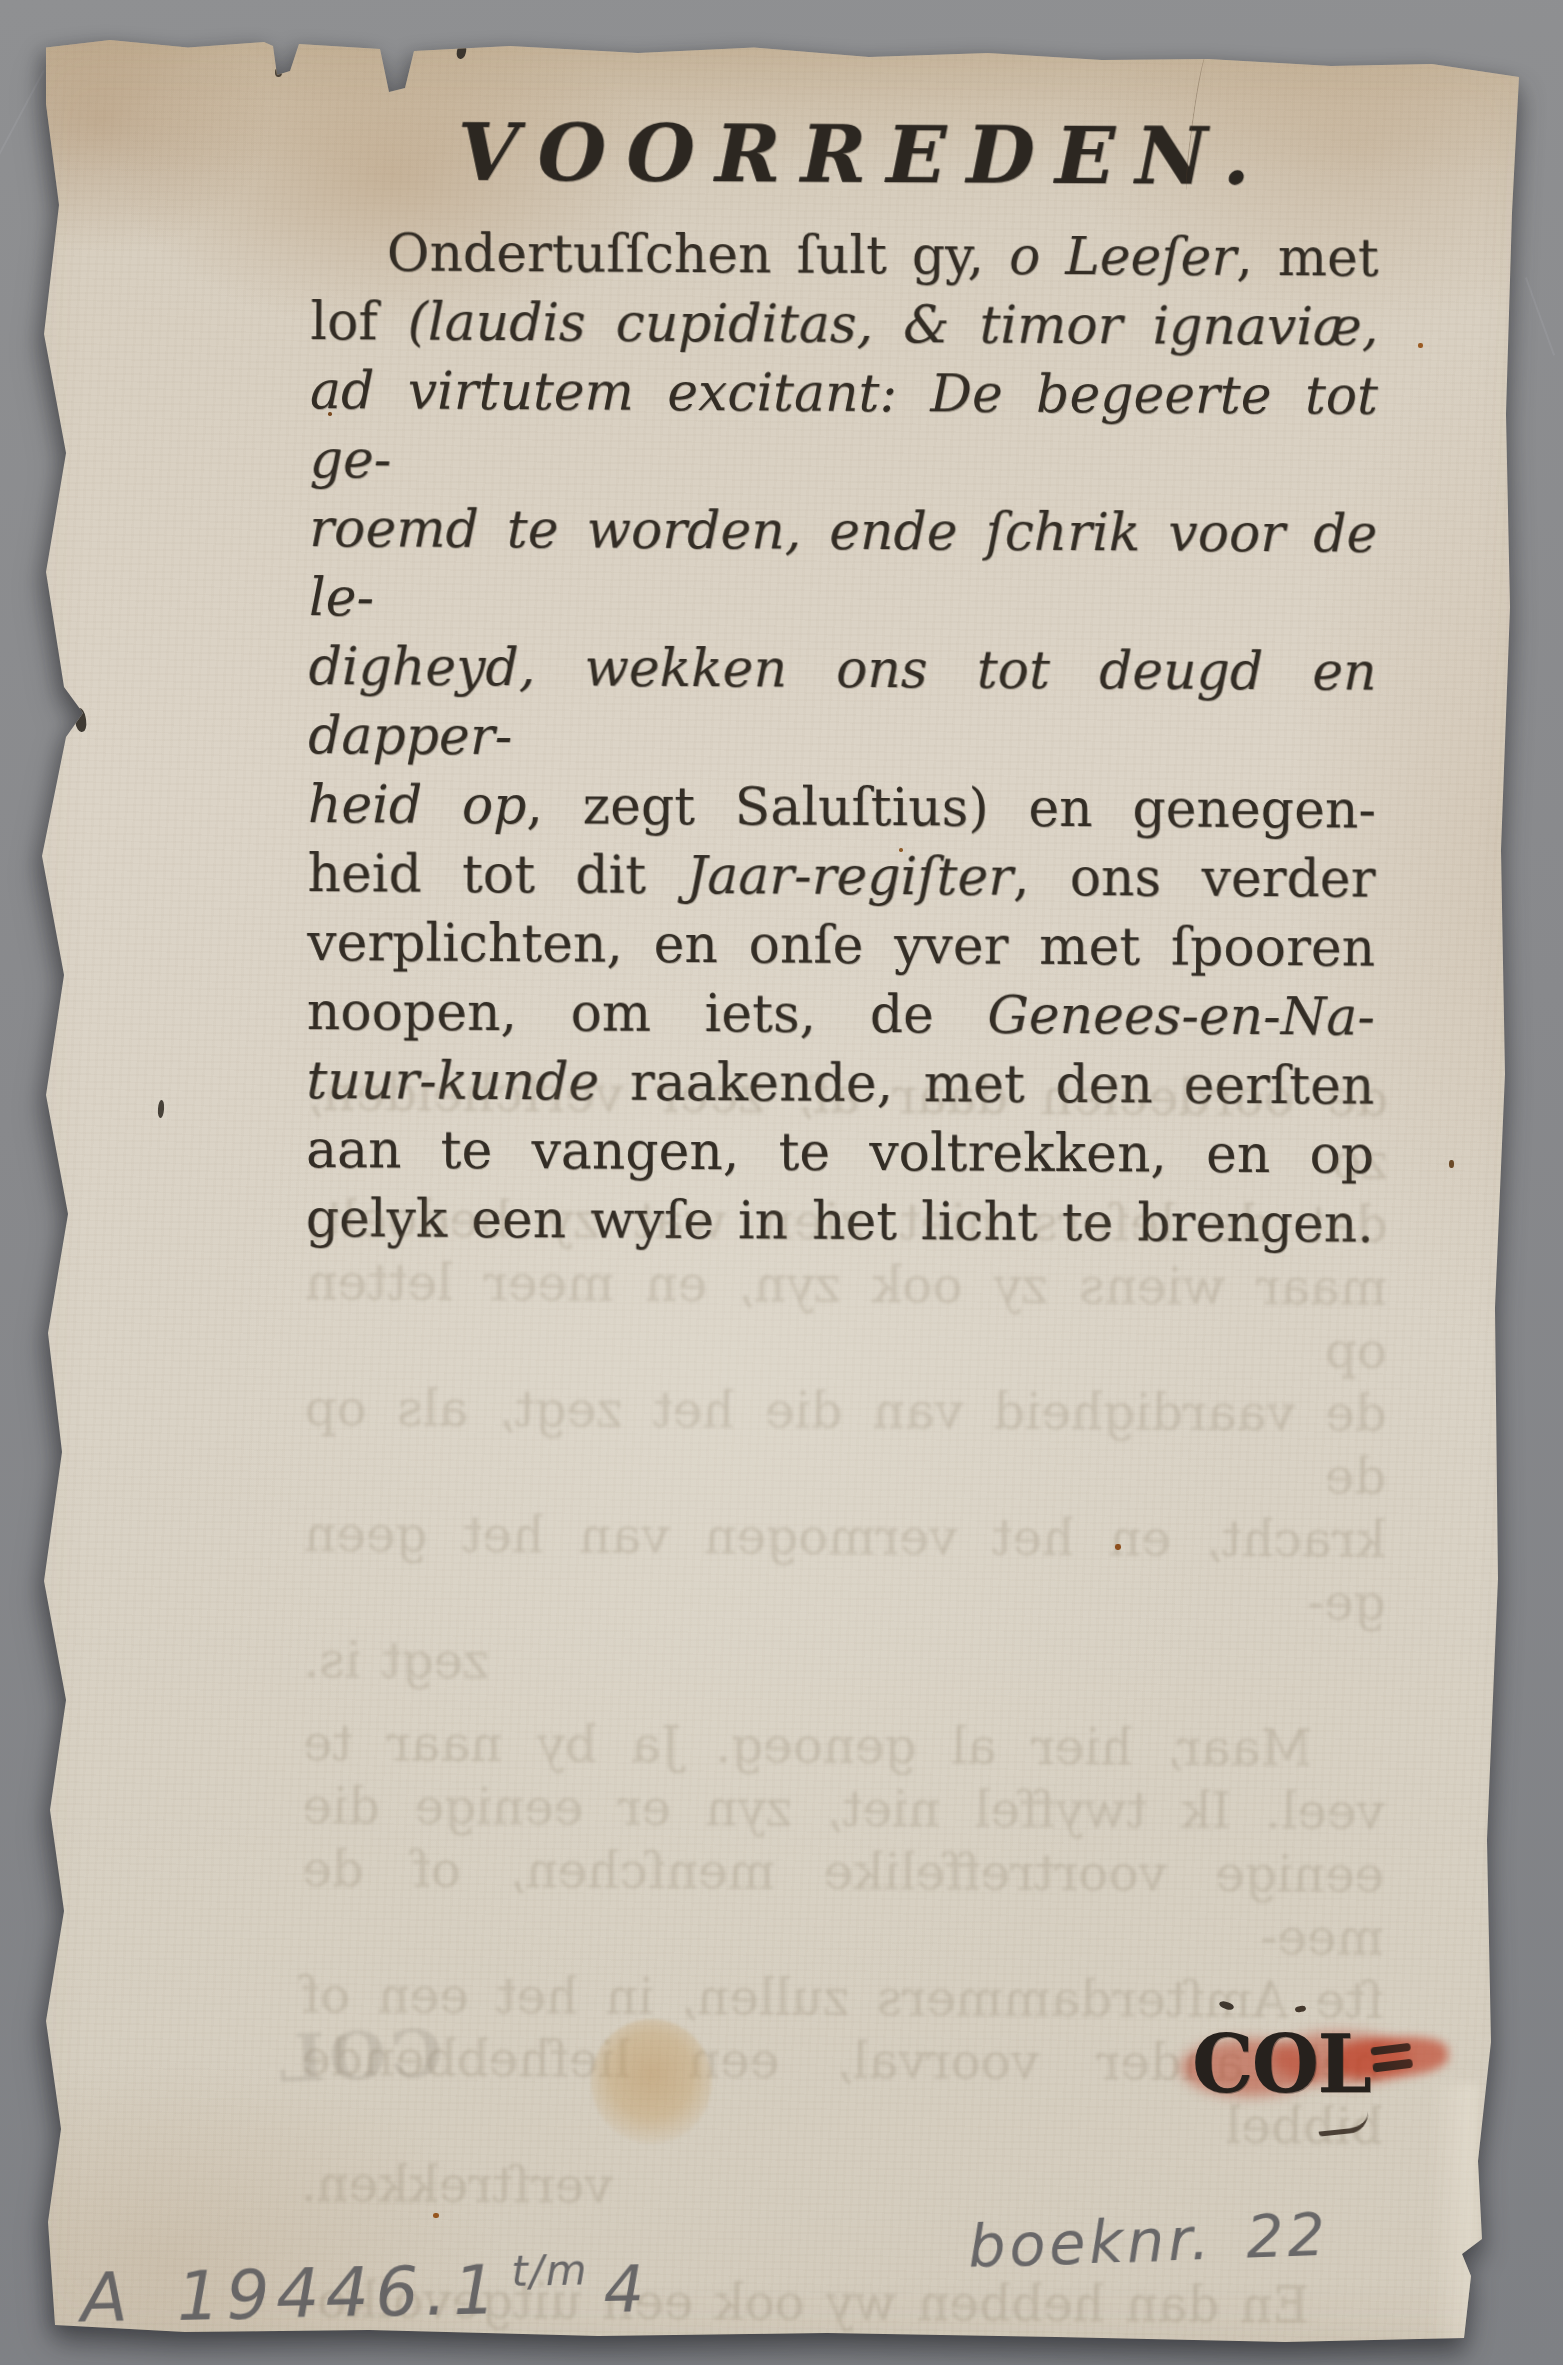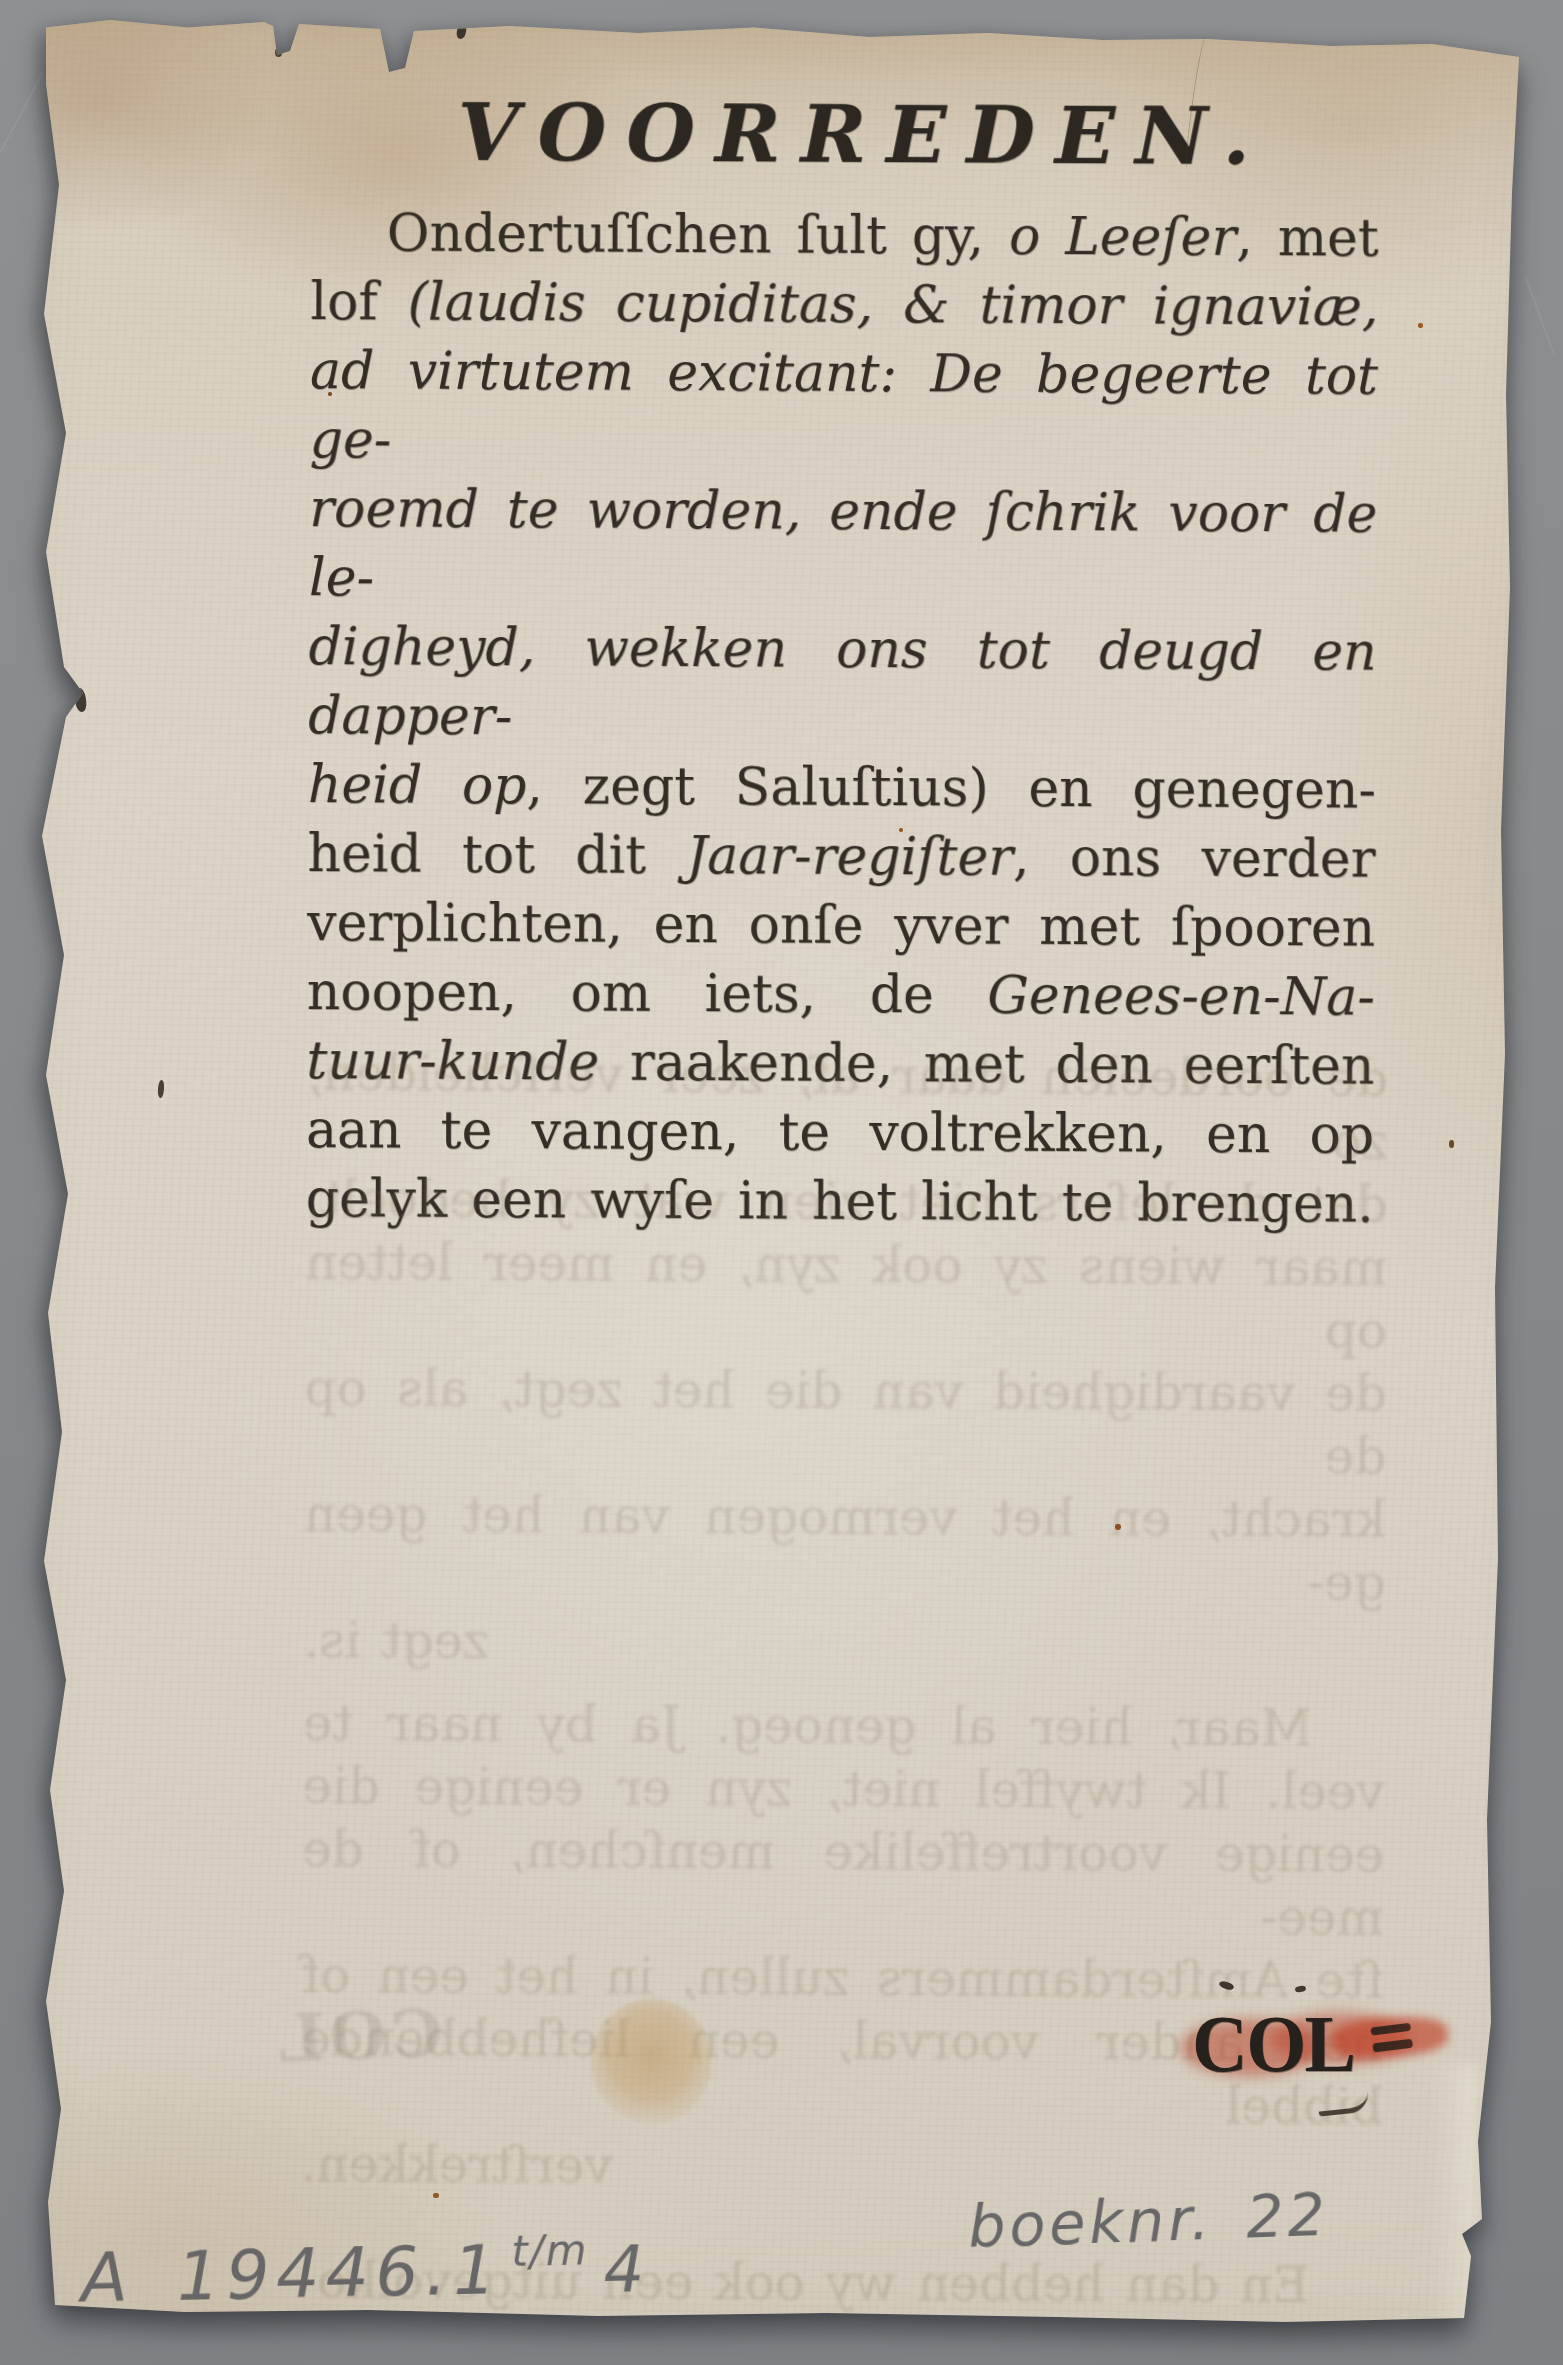--- a/index.html
+++ b/index.html
@@ -19,21 +19,21 @@
       linear-gradient(180deg,rgba(173,138,96,0.30),rgba(173,138,96,0.12) 83px,transparent 156px),
       radial-gradient(ellipse 394px 220px at 394px 156px,rgba(160,120,75,0.30),transparent 70%),
       radial-gradient(ellipse 238px 183px at 101px 101px,rgba(150,110,70,0.28),transparent 72%),
       radial-gradient(ellipse 385px 238px at 1357px 128px,rgba(165,130,90,0.22),transparent 75%),
       radial-gradient(ellipse 275px 642px at 1504px 825px,rgba(150,115,75,0.12),transparent 80%),
       radial-gradient(ellipse 458px 275px at 165px 2246px,rgba(150,115,75,0.15),transparent 75%),
       radial-gradient(ellipse 642px 825px at 734px 1375px,rgba(232,228,217,0.25),transparent 80%),
       repeating-linear-gradient(93deg,rgba(130,110,80,0.028) 0 2.8px,transparent 2.8px 8.3px),
       repeating-linear-gradient(1deg,rgba(120,100,75,0.03) 0 1.8px,transparent 1.8px 7.3px),
       linear-gradient(178deg,#cfc2ad 0%,#d8cfc0 10%,#dcd4c7 32%,#dad3c6 58%,#d7d0c2 80%,#d3cbbc 100%);
-    box-shadow:inset 0 0 83px rgba(125,98,60,0.20),inset 0 0 13px rgba(125,98,60,0.18);}
+    box-shadow:inset 0 0 83px rgba(125,98,60,0.20),inset 0 0 13px rgba(125,98,60,0.18);margin-top:20px;}
 
   
   .text-layer{position:absolute;left:312px;top:0;width:1068px;
       transform:rotate(0.3deg);transform-origin:top left;color:#332d25;
       filter:blur(0.4px);text-shadow:0.6px 0.6px 0 rgba(60,50,40,0.30);}
   .ptitle{margin:88px 0 22px 0;padding-left:37px;font-size:79px;line-height:88px;
       font-style:italic;font-weight:bold;letter-spacing:20px;text-align:center;
       color:#2c2721;white-space:nowrap;}
   .pline{font-size:52px;line-height:69px;word-spacing:5.5px;
       text-align:justify;text-align-last:justify;}
@@ -47,21 +47,21 @@
   .ghost .gline{line-height:63px;text-align:justify;text-align-last:justify;word-spacing:4.6px;}
   .ghost .gline.short{text-align:right;text-align-last:right;}
   .ghost .gline.gindent{padding-left:73px;}
   .ghost .gblock:nth-child(2){margin-top:20px;}
   .ghost .gblock:nth-child(3){margin-top:53px;}
   .ghost-stamp{position:absolute;left:275px;top:1997px;font-size:66px;font-weight:bold;
       letter-spacing:3.7px;color:#6e665a;opacity:0.16;filter:blur(1.8px);
       transform:scaleX(-1) rotate(2deg);}
 
   
-  .stamp{position:absolute;left:1192px;top:2001px;width:275px;height:110px;font-family:Liberation Serif, serif;}
+  .stamp{position:absolute;left:1192px;top:2001px;width:275px;height:110px;}
   .red-blob,.red-streak{position:absolute;border-radius:50%;}
   .rb1{left:-11px;top:18.3px;width:138px;height:57px;background:rgba(183,60,36,0.50);filter:blur(6.4px);}
   .rb2{left:79px;top:11px;width:138px;height:53px;background:rgba(186,62,38,0.46);filter:blur(6.4px);}
   .red-streak{left:139px;top:16.5px;width:117px;height:39px;background:rgba(190,58,33,0.62);
       filter:blur(4.6px);transform:rotate(-4deg);border-radius:40%;}
   .stamp-text{position:absolute;left:0;top:0;font-size:84px;line-height:92px;font-weight:bold;
       letter-spacing:-1.8px;color:#26211d;transform:scale(0.92,0.95);transform-origin:left top;
       filter:blur(0.5px);text-shadow:0.9px 0.9px 0 rgba(40,30,25,0.4);}
   .stamp-eq{position:absolute;left:180px;top:22px;width:42px;height:33px;transform:rotate(-7deg);}
   .stamp-eq::before,.stamp-eq::after{content:"";position:absolute;left:0;width:40px;height:8.3px;

